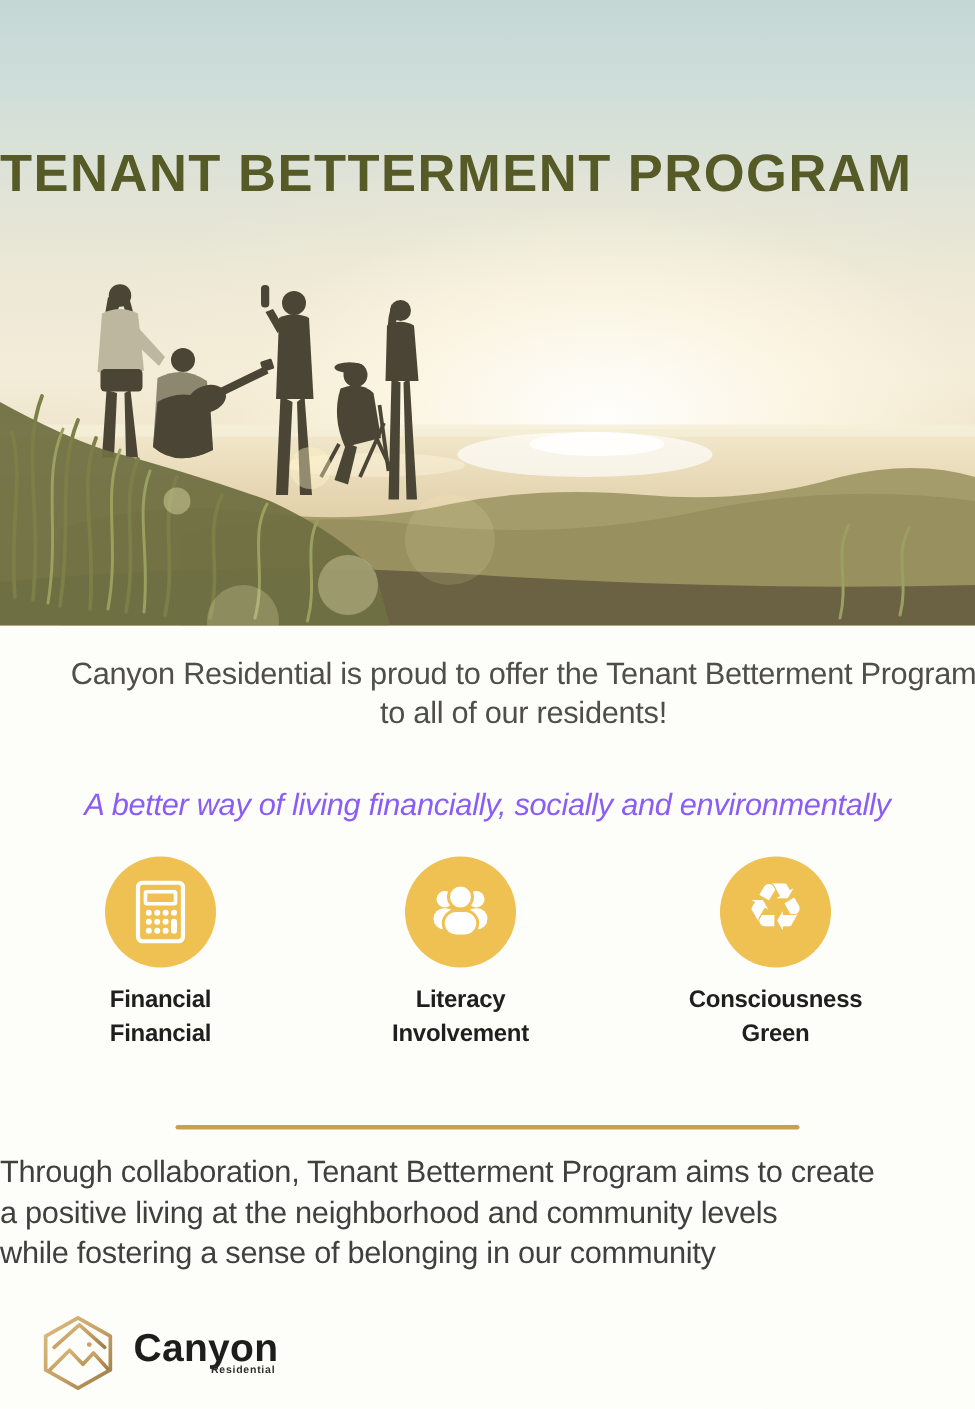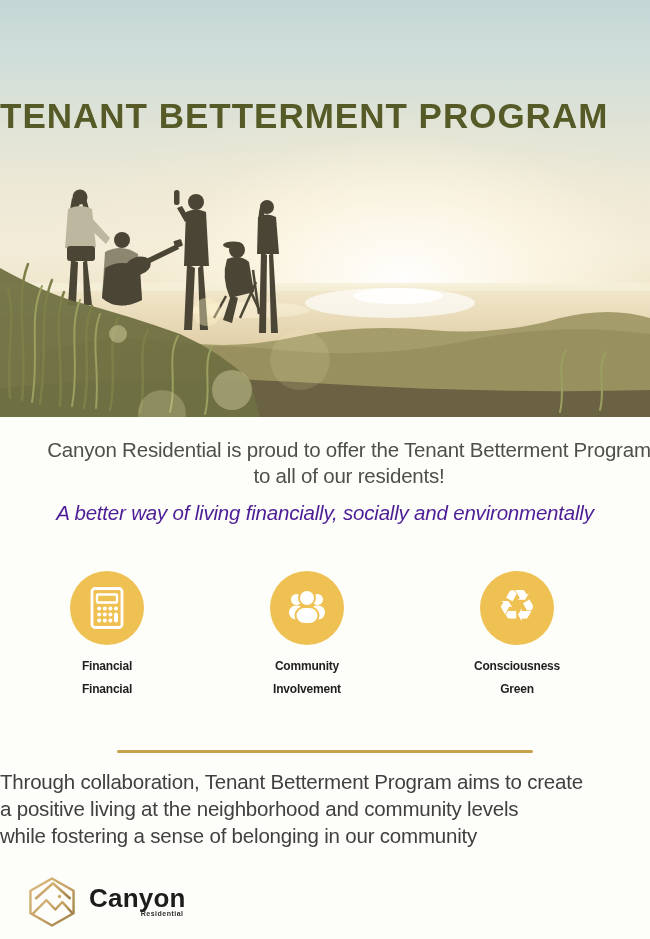--- a/index.html
+++ b/index.html
@@ -34,24 +34,24 @@
     margin:0;
   }
 
   
   .intro{
     position:absolute;left:0;top:437px;width:100%;
     text-align:center;color:#4f4e49;padding-left:24px;
   }
   .intro p{margin:0;font-size:20.5px;line-height:26px;letter-spacing:-0.2px;}
   .tagline{
-    position:absolute;left:0;top:501px;width:100%;
+    position:absolute;left:0;top:525px;width:100%;
     text-align:center;
     font-style:italic;
-    font-size:20.5px;color:#4c1d95;letter-spacing:-0.2px;
+    font-size:20.5px;color:#8b5cf6;letter-spacing:-0.2px;
     margin:0;
   }
 
   
   .features{
     position:absolute;left:0;top:571px;width:650px;
     display:flex;justify-content:space-between;
     padding:0 48px 0 32px;box-sizing:border-box;
   }
   .feature{width:170px;display:flex;flex-direction:column;align-items:center;}
@@ -61,21 +61,21 @@
     background:#efc152;
     display:flex;align-items:center;justify-content:center;
   }
   .glyph-recycle{
     color:#ffffff;font-size:44px;line-height:1;
     font-family:"DejaVu Sans", sans-serif;
     transform:translateY(-2px);
   }
   .feature-label{
     margin-top:10px;text-align:center;
-    font-weight:bold;font-size:12px;line-height:23px;
+    font-weight:bold;font-size:16px;line-height:23px;
     color:#1f1f1f;letter-spacing:-0.2px;
   }
   .feature-label span{display:block;}
 
   
   .divider{
     position:absolute;left:117px;top:750px;
     width:416px;height:3px;border-radius:2px;
     background:#c8a24b;
   }
@@ -249,21 +249,21 @@
             <circle cx="34.5" cy="15.5" r="5.5"></circle>
             <rect x="27" y="21.5" width="15" height="14" rx="7"></rect>
           </g>
           <g fill="#ffffff" stroke="#efc152" stroke-width="2">
             <circle cx="24" cy="14" r="8"></circle>
             <rect x="12.5" y="23" width="23" height="17" rx="9"></rect>
           </g>
         </svg>
       </div>
       <div class="feature-label">
-        <span>Community</span>
+        <span>Literacy</span>
         <span>Involvement</span>
       </div>
     </div>
 
     <div class="feature">
       <div class="circle">
         <span class="glyph-recycle">♻</span>
       </div>
       <div class="feature-label">
         <span>Consciousness</span>

